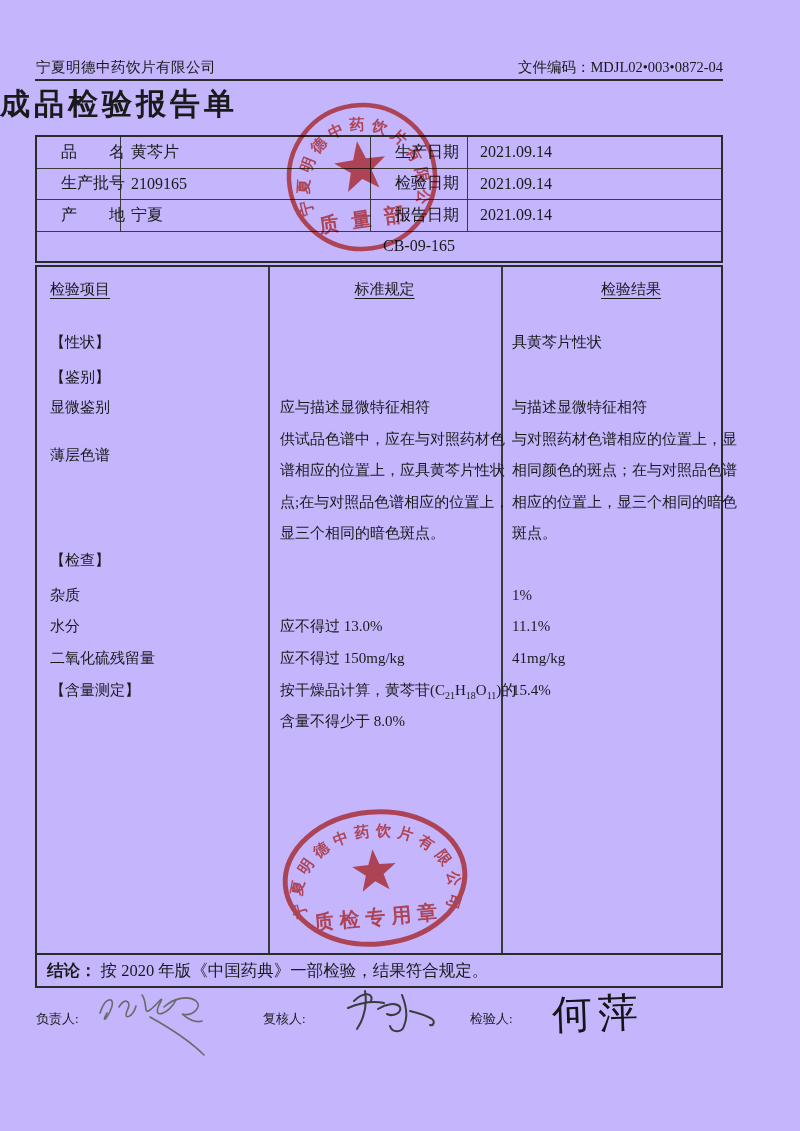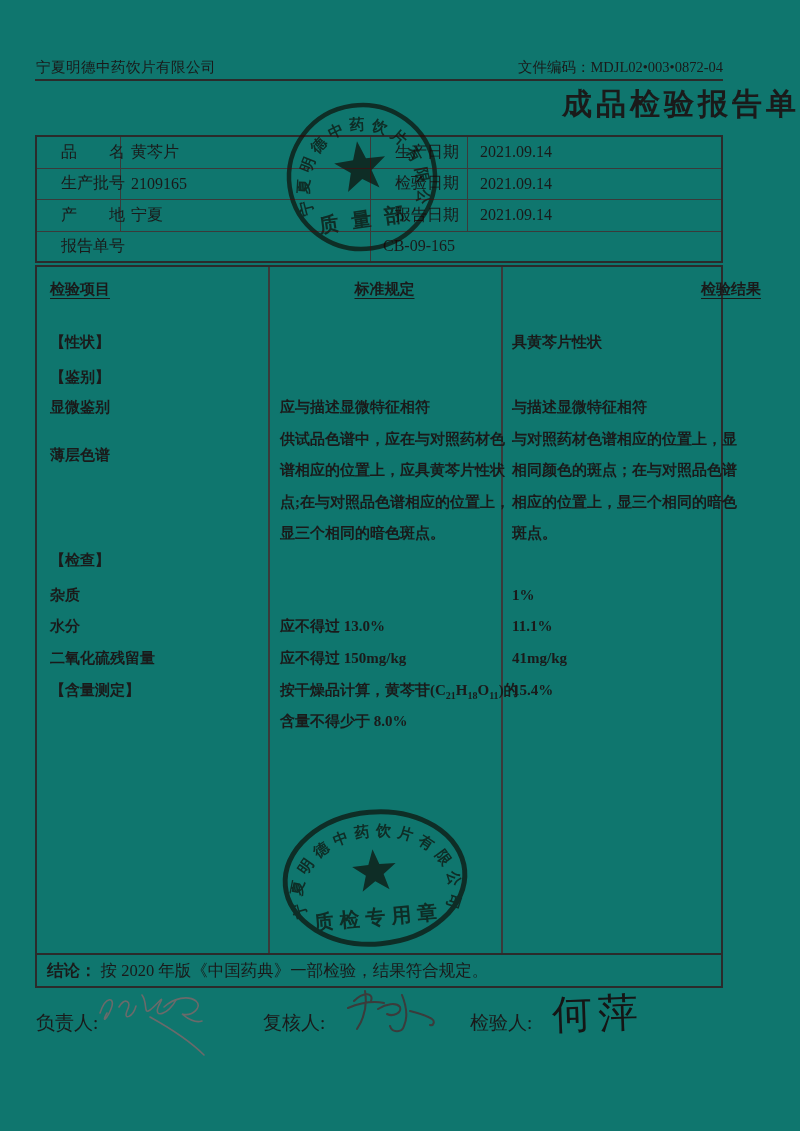--- a/index.html
+++ b/index.html
@@ -1,64 +1,64 @@
 <!DOCTYPE html>
 <html><head>
 <meta charset="utf-8">
 <style>
   html,body { margin:0; padding:0; background:#888; }
   .page {
     position:relative; width:800px; height:1131px; margin:0 auto;
-    background:#0f766e; overflow:hidden;
+    background:#c4b5fd; overflow:hidden;
     font-family:"Liberation Serif","DejaVu Serif",serif;
     color:#1a1a1a;
   }
   
   .hdr-company { position:absolute; left:36px; top:58px; font-size:14.5px; letter-spacing:.5px; }
   .hdr-code    { position:absolute; right:77px; top:58px; font-size:14.5px; }
   .hdr-rule    { position:absolute; left:35px; top:79px; width:688px; height:2px; background:#2b2b2b; }
-  .title       { position:absolute; left:0; top:84px; width:100%; text-align:right;
+  .title       { position:absolute; left:0; top:84px; width:100%; text-align:left;
                  font-size:30px; font-weight:bold; letter-spacing:4px; }
   
   .info-table {
     position:absolute; left:35px; top:135px; width:688px; height:128px;
     border:2px solid #2b2b2b; box-sizing:border-box;
     display:grid; grid-template-columns:84px 250px 97px 1fr;
     grid-template-rows:31.5px 31.5px 31.5px 1fr;
     font-size:16px;
   }
   .ic { display:flex; align-items:center; border-right:1.5px solid #3a3a3a; border-bottom:1.5px solid #3a3a3a; padding-left:24px; box-sizing:border-box; white-space:nowrap; }
   .ic.val  { padding-left:10px; }
   .ic.val2 { padding-left:12px; border-right:none; }
   .ic.span2 { grid-column:1 / 3; border-bottom:none; }
   .ic.spanv { grid-column:3 / 5; border-bottom:none; border-right:none; padding-left:12px; }
   
   .main-table {
     position:absolute; left:35px; top:265px; width:688px; height:690px;
-    border:2px solid #2b2b2b; box-sizing:border-box;font-weight:bold;
+    border:2px solid #2b2b2b; box-sizing:border-box;
   }
   .vline { position:absolute; top:0; bottom:0; width:1.6px; background:#3a3a3a; }
   .vl1 { left:231px; } .vl2 { left:464px; }
   .ml { position:absolute; height:24px; line-height:24px; font-size:15px; white-space:nowrap; }
   .c1 { left:13px; }
   .c2 { left:243px; width:222px; }
   .c3 { left:475px; width:210px; }
   .th { text-decoration:underline; text-underline-offset:4px; }
   .thc2 { left:231px; width:233px; text-align:center; }
-  .thc3 { left:464px; width:260px; text-align:right; }
+  .thc3 { left:464px; width:260px; text-align:center; }
   sub { font-size:10px; }
   
   .conclusion {
     position:absolute; left:35px; top:953px; width:688px; height:35px;
     border:2px solid #2b2b2b; box-sizing:border-box;
     display:flex; align-items:center; padding-left:10px; font-size:16.5px;
   }
   .conclusion .lab { font-weight:bold; margin-right:4px; }
   
-  .sig-label { position:absolute; top:1010px; font-size:19px; }
+  .sig-label { position:absolute; top:1010px; font-size:13px; }
   .sl1 { left:36px; } .sl2 { left:263px; } .sl3 { left:470px; }
   .sig-svg { position:absolute; }
   .sig-name { position:absolute; left:552px; top:986px; font-size:40px; letter-spacing:6px;
               transform:rotate(-2deg); color:#151515; white-space:nowrap; }
   
   .stamp { position:absolute; mix-blend-mode:multiply; opacity:.88; }
   .stamp-top    { left:252px; top:77px;  transform:rotate(-8deg); }
   .stamp-bottom { left:255px; top:793px; transform:rotate(-5deg); }
 </style>
 </head>
@@ -80,21 +80,20 @@
     <div class="ic">生产批号</div>
     <div class="ic val">2109165</div>
     <div class="ic">检验日期</div>
     <div class="ic val2">2021.09.14</div>
 
     <div class="ic">产　　地</div>
     <div class="ic val">宁夏</div>
     <div class="ic">报告日期</div>
     <div class="ic val2">2021.09.14</div>
 
-    <div class="ic span2">报告单号</div>
     <div class="ic spanv">CB-09-165</div>
   </div>
 
   <div class="main-table">
     <div class="vline vl1"></div>
     <div class="vline vl2"></div>
 
     <div class="ml c1 th" style="top:10px">检验项目</div>
     <div class="ml thc2" style="top:10px"><span class="th">标准规定</span></div>
     <div class="ml thc3" style="top:10px"><span class="th">检验结果</span></div>

